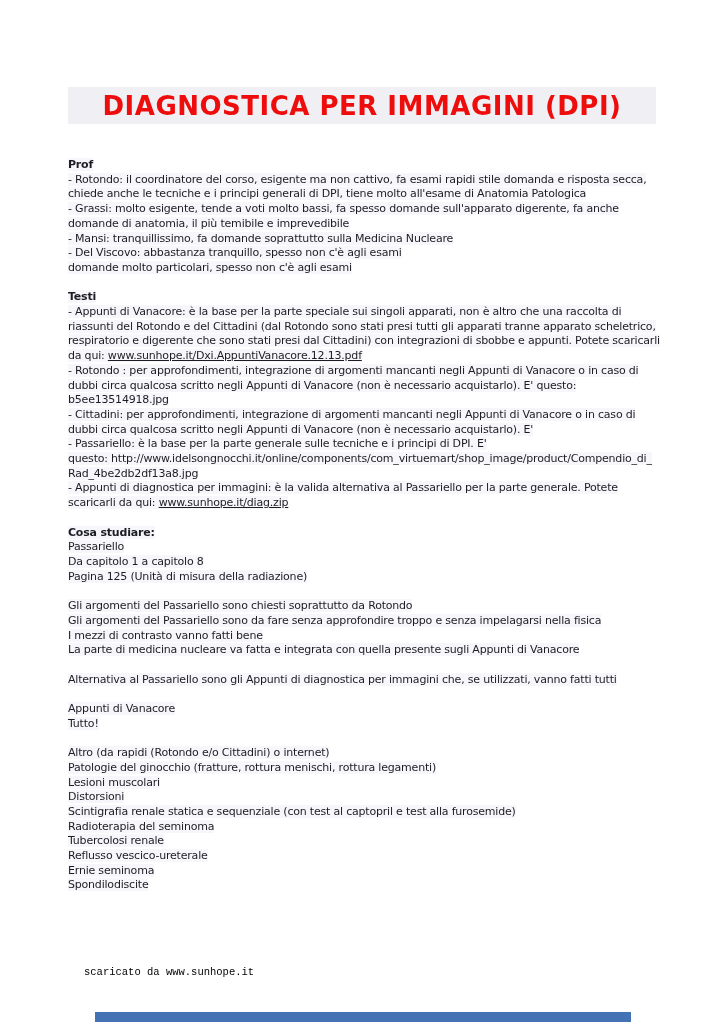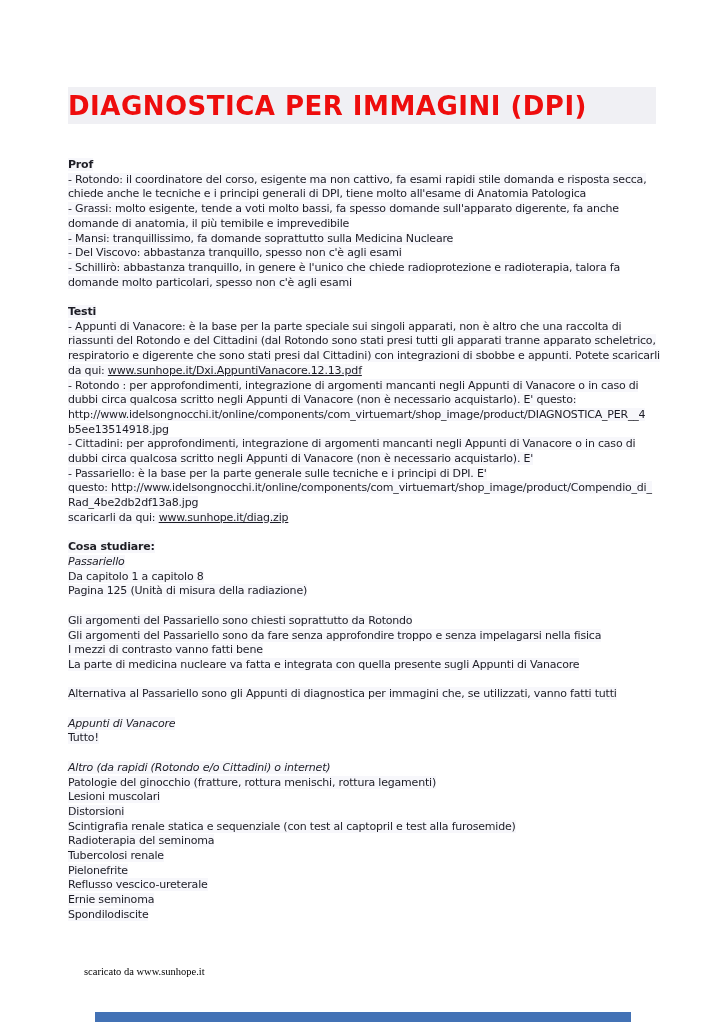--- a/index.html
+++ b/index.html
@@ -13,21 +13,21 @@
   }
   .title-strip {
     position: absolute;
     left: 68px;
     top: 87px;
     width: 588px;
     height: 37px;
     background: #f0f0f4;
     display: flex;
     align-items: center;
-    justify-content: flex-start;
+    justify-content: center;
   }
   .title-text {
     font-family: "DejaVu Sans", sans-serif;
     font-weight: bold;
     font-size: 26px;
     letter-spacing: 0.5px;
     color: #ee0d0d;
     white-space: nowrap;
   }
   .doc-body {
@@ -36,27 +36,27 @@
     top: 158px;
     width: 620px;
     font-size: 11px;
     line-height: 14.7px;
     letter-spacing: -0.2px;
     color: #1c1c24;
   }
   .line { white-space: nowrap; }
   .hl { background: #f7f7fb; }
   .b { font-weight: bold; }
-  .i { font-style: italic; }
+  .i { }
   .u { text-decoration: underline; }
   .footer {
     position: absolute;
     left: 84px;
     top: 966px;
-    font-family: Liberation Serif, serif;
+    font-family: Liberation Mono, monospace;
     font-size: 10.5px;
     color: #000000;
     white-space: nowrap;
   }
   .bottom-bar {
     position: absolute;
     left: 95px;
     top: 1012px;
     width: 536px;
     height: 10px;
@@ -74,39 +74,38 @@
 
   <div class="doc-body">
       <div>
         <div class="line"><span class="hl b"><span>Prof</span></span></div>
         <div class="line"><span class="hl"><span>- Rotondo: il coordinatore del corso, esigente ma non cattivo, fa esami rapidi stile domanda e risposta secca,</span></span></div>
         <div class="line"><span class="hl"><span>chiede anche le tecniche e i principi generali di DPI, tiene molto all'esame di Anatomia Patologica</span></span></div>
         <div class="line"><span class="hl"><span>- Grassi: molto esigente, tende a voti molto bassi, fa spesso domande sull'apparato digerente, fa anche</span></span></div>
         <div class="line"><span class="hl"><span>domande di anatomia, il più temibile e imprevedibile</span></span></div>
         <div class="line"><span class="hl"><span>- Mansi: tranquillissimo, fa domande soprattutto sulla Medicina Nucleare</span></span></div>
         <div class="line"><span class="hl"><span>- Del Viscovo: abbastanza tranquillo, spesso non c'è agli esami</span></span></div>
-        <div class="line"><span class="hl"><span>- Schillirò: abbastanza tranquillo, in genere è l'unico che chiede radioprotezione e radioterapia, talora fa</span></span></div>
         <div class="line"><span class="hl"><span>domande molto particolari, spesso non c'è agli esami</span></span></div>
         <div class="line">&nbsp;</div>
       </div>
       <div>
         <div class="line"><span class="hl b"><span>Testi</span></span></div>
         <div class="line"><span class="hl"><span>- Appunti di Vanacore: è la base per la parte speciale sui singoli apparati, non è altro che una raccolta di</span></span></div>
         <div class="line"><span class="hl"><span>riassunti del Rotondo e del Cittadini (dal Rotondo sono stati presi tutti gli apparati tranne apparato scheletrico,</span></span></div>
         <div class="line"><span class="hl"><span>respiratorio e digerente che sono stati presi dal Cittadini) con integrazioni di sbobbe e appunti. Potete scaricarli</span></span></div>
         <div class="line"><span class="hl"><span>da qui: </span><span class="u">www.sunhope.it/Dxi.AppuntiVanacore.12.13.pdf</span></span></div>
         <div class="line"><span class="hl"><span>- Rotondo : per approfondimenti, integrazione di argomenti mancanti negli Appunti di Vanacore o in caso di</span></span></div>
         <div class="line"><span class="hl"><span>dubbi circa qualcosa scritto negli Appunti di Vanacore (non è necessario acquistarlo). E' questo:</span></span></div>
-        <div class="line"><span class="hl"><span>http://www.idelsongnocchi.it/online/components/com_virtuemart/shop_image/product/DIAGNOSTICA_PER__4</span></span></div>
         <div class="line"><span class="hl"><span>b5ee13514918.jpg</span></span></div>
         <div class="line"><span class="hl"><span>- Cittadini: per approfondimenti, integrazione di argomenti mancanti negli Appunti di Vanacore o in caso di</span></span></div>
         <div class="line"><span class="hl"><span>dubbi circa qualcosa scritto negli Appunti di Vanacore (non è necessario acquistarlo). E'</span></span></div>
         <div class="line"><span class="hl"><span>- Passariello: è la base per la parte generale sulle tecniche e i principi di DPI. E'</span></span></div>
         <div class="line"><span class="hl"><span>questo: http://www.idelsongnocchi.it/online/components/com_virtuemart/shop_image/product/Compendio_di_</span></span></div>
         <div class="line"><span class="hl"><span>Rad_4be2db2df13a8.jpg</span></span></div>
+        <div class="line"><span class="hl"><span>- Appunti di diagnostica per immagini: è la valida alternativa al Passariello per la parte generale. Potete</span></span></div>
         <div class="line"><span class="hl"><span>scaricarli da qui: </span><span class="u">www.sunhope.it/diag.zip</span></span></div>
         <div class="line">&nbsp;</div>
       </div>
       <div>
         <div class="line"><span class="hl b"><span>Cosa studiare:</span></span></div>
         <div class="line"><span class="hl i"><span>Passariello</span></span></div>
         <div class="line"><span class="hl"><span>Da capitolo 1 a capitolo 8</span></span></div>
         <div class="line"><span class="hl"><span>Pagina 125 (Unità di misura della radiazione)</span></span></div>
         <div class="line">&nbsp;</div>
         <div class="line"><span class="hl"><span>Gli argomenti del Passariello sono chiesti soprattutto da Rotondo</span></span></div>
@@ -119,21 +118,20 @@
         <div class="line"><span class="hl i"><span>Appunti di Vanacore</span></span></div>
         <div class="line"><span class="hl"><span>Tutto!</span></span></div>
         <div class="line">&nbsp;</div>
         <div class="line"><span class="hl i"><span>Altro (da rapidi (Rotondo e/o Cittadini) o internet)</span></span></div>
         <div class="line"><span class="hl"><span>Patologie del ginocchio (fratture, rottura menischi, rottura legamenti)</span></span></div>
         <div class="line"><span class="hl"><span>Lesioni muscolari</span></span></div>
         <div class="line"><span class="hl"><span>Distorsioni</span></span></div>
         <div class="line"><span class="hl"><span>Scintigrafia renale statica e sequenziale (con test al captopril e test alla furosemide)</span></span></div>
         <div class="line"><span class="hl"><span>Radioterapia del seminoma</span></span></div>
         <div class="line"><span class="hl"><span>Tubercolosi renale</span></span></div>
-        <div class="line"><span class="hl"><span>Pielonefrite</span></span></div>
         <div class="line"><span class="hl"><span>Reflusso vescico-ureterale</span></span></div>
         <div class="line"><span class="hl"><span>Ernie seminoma</span></span></div>
         <div class="line"><span class="hl"><span>Spondilodiscite</span></span></div>
       </div>
     </div>
 
   <div class="footer">scaricato da www.sunhope.it</div>
 
   <div class="bottom-bar"></div>
 

